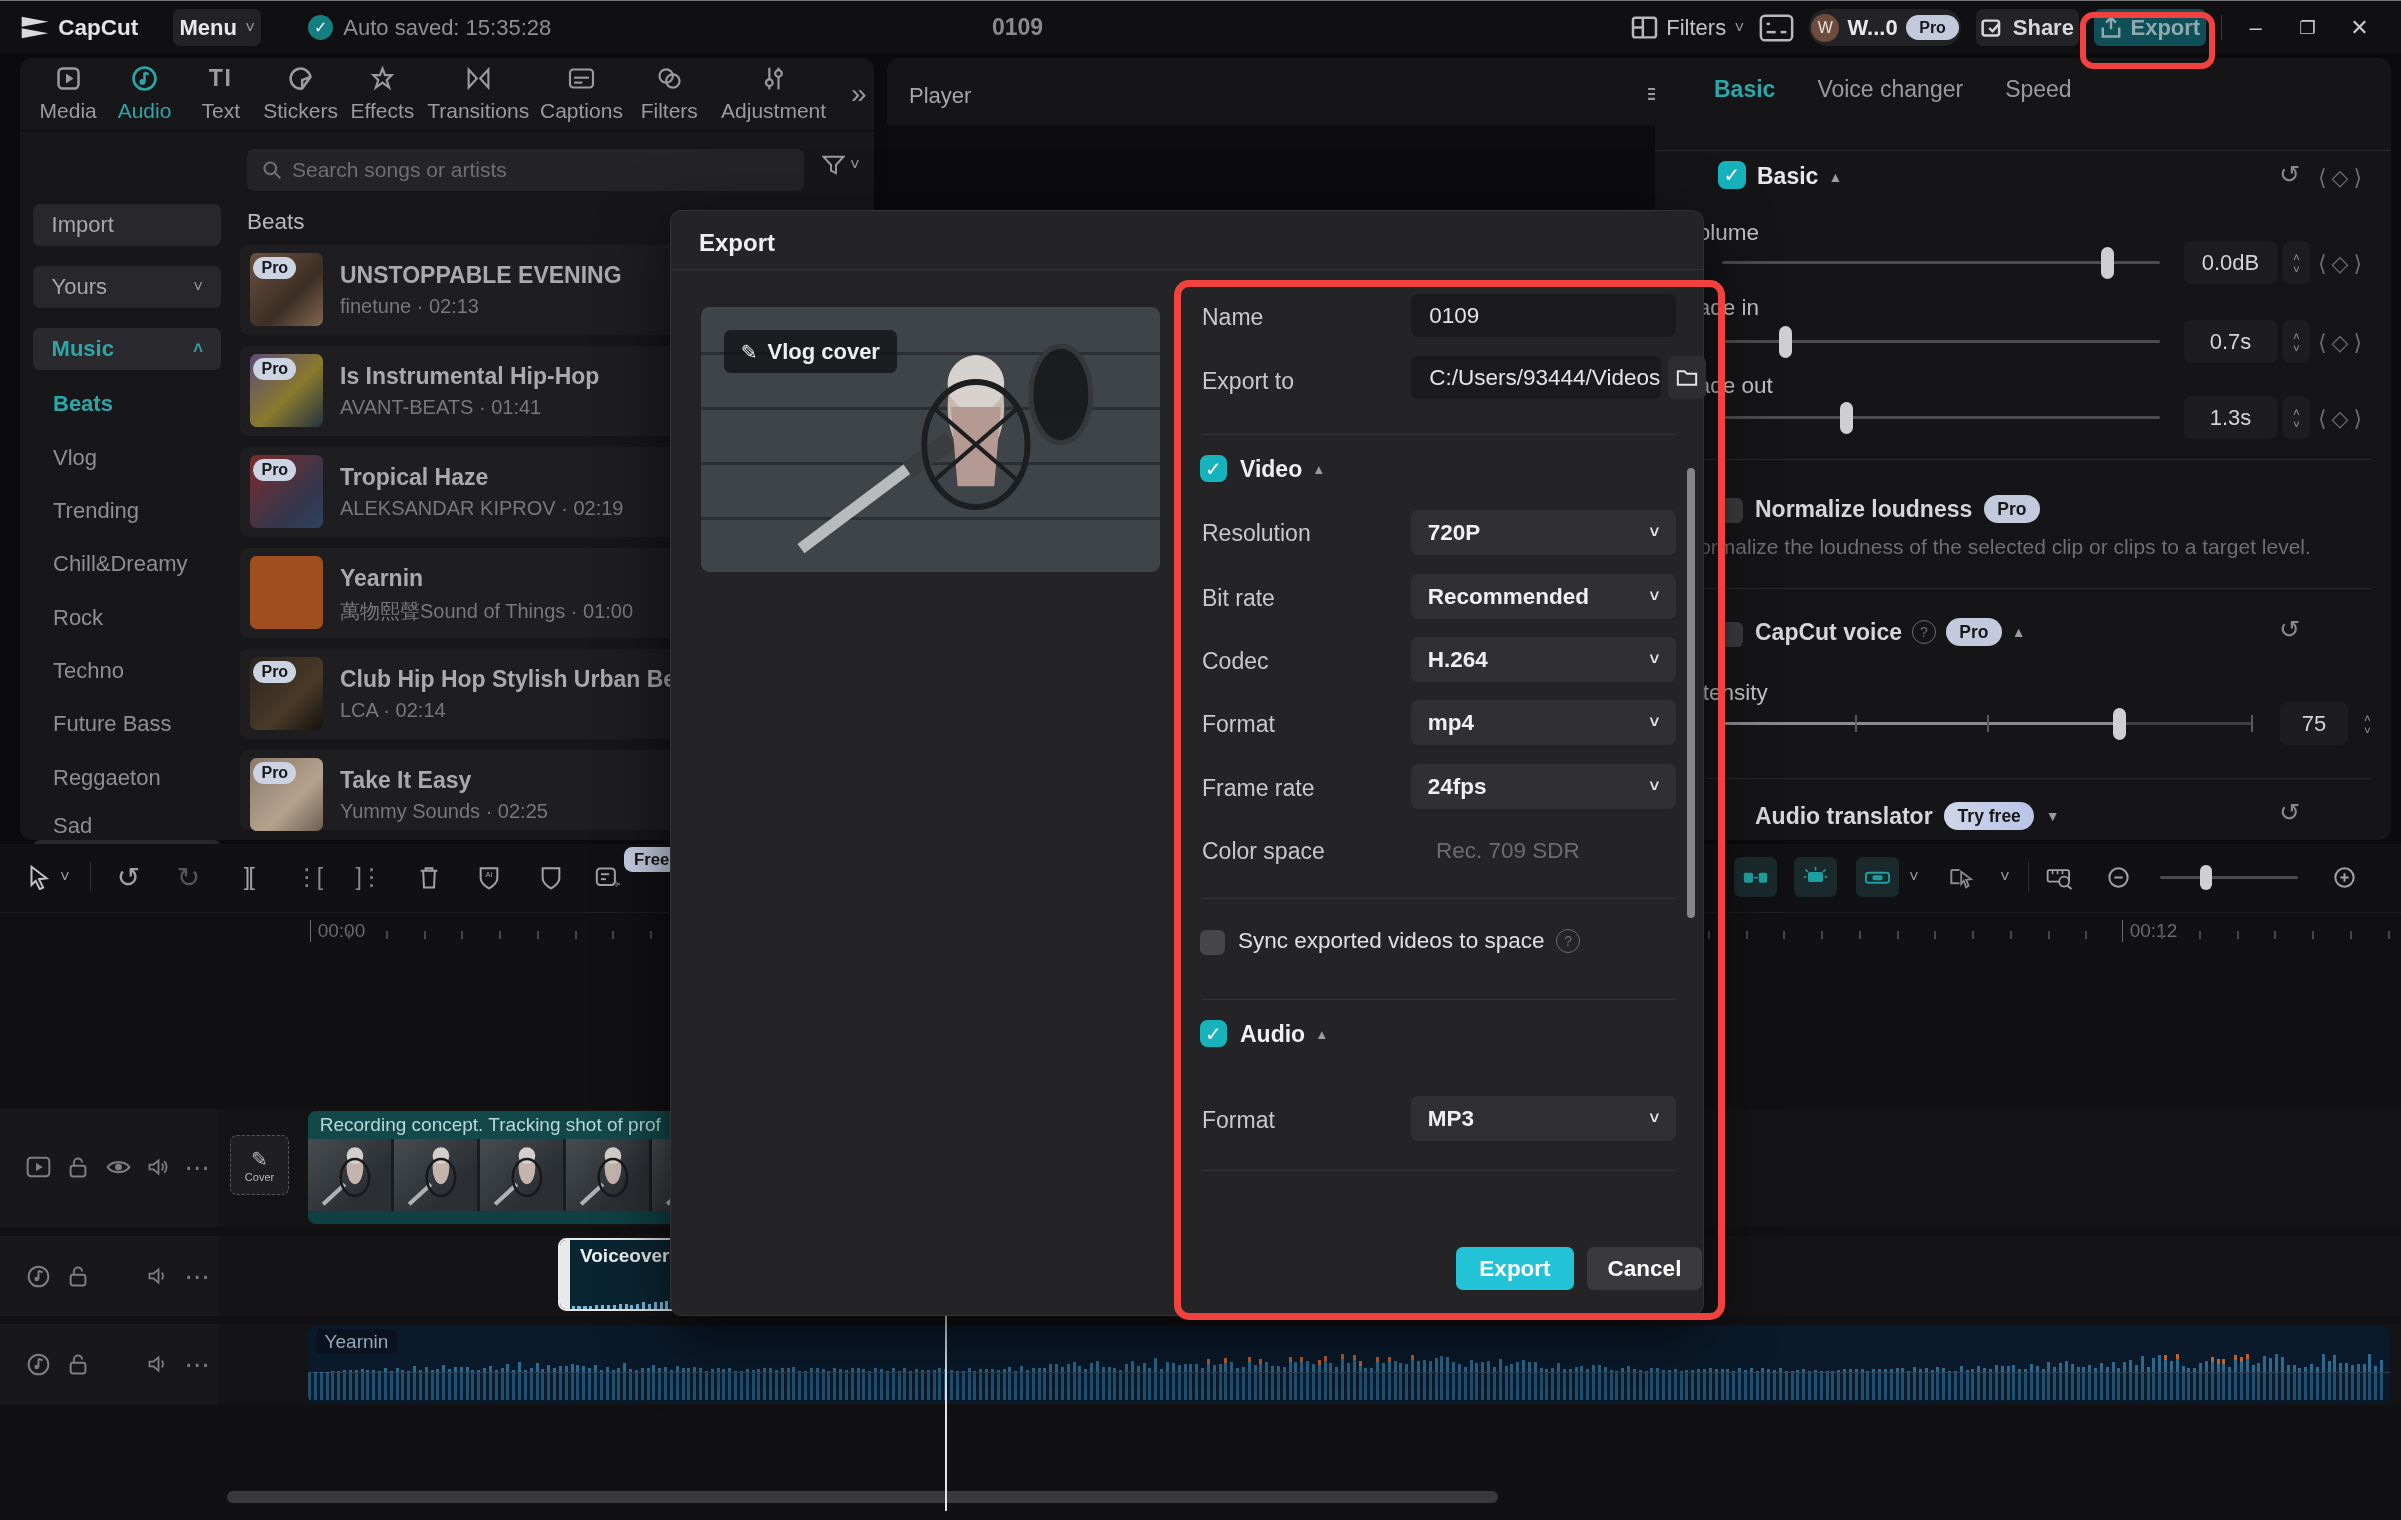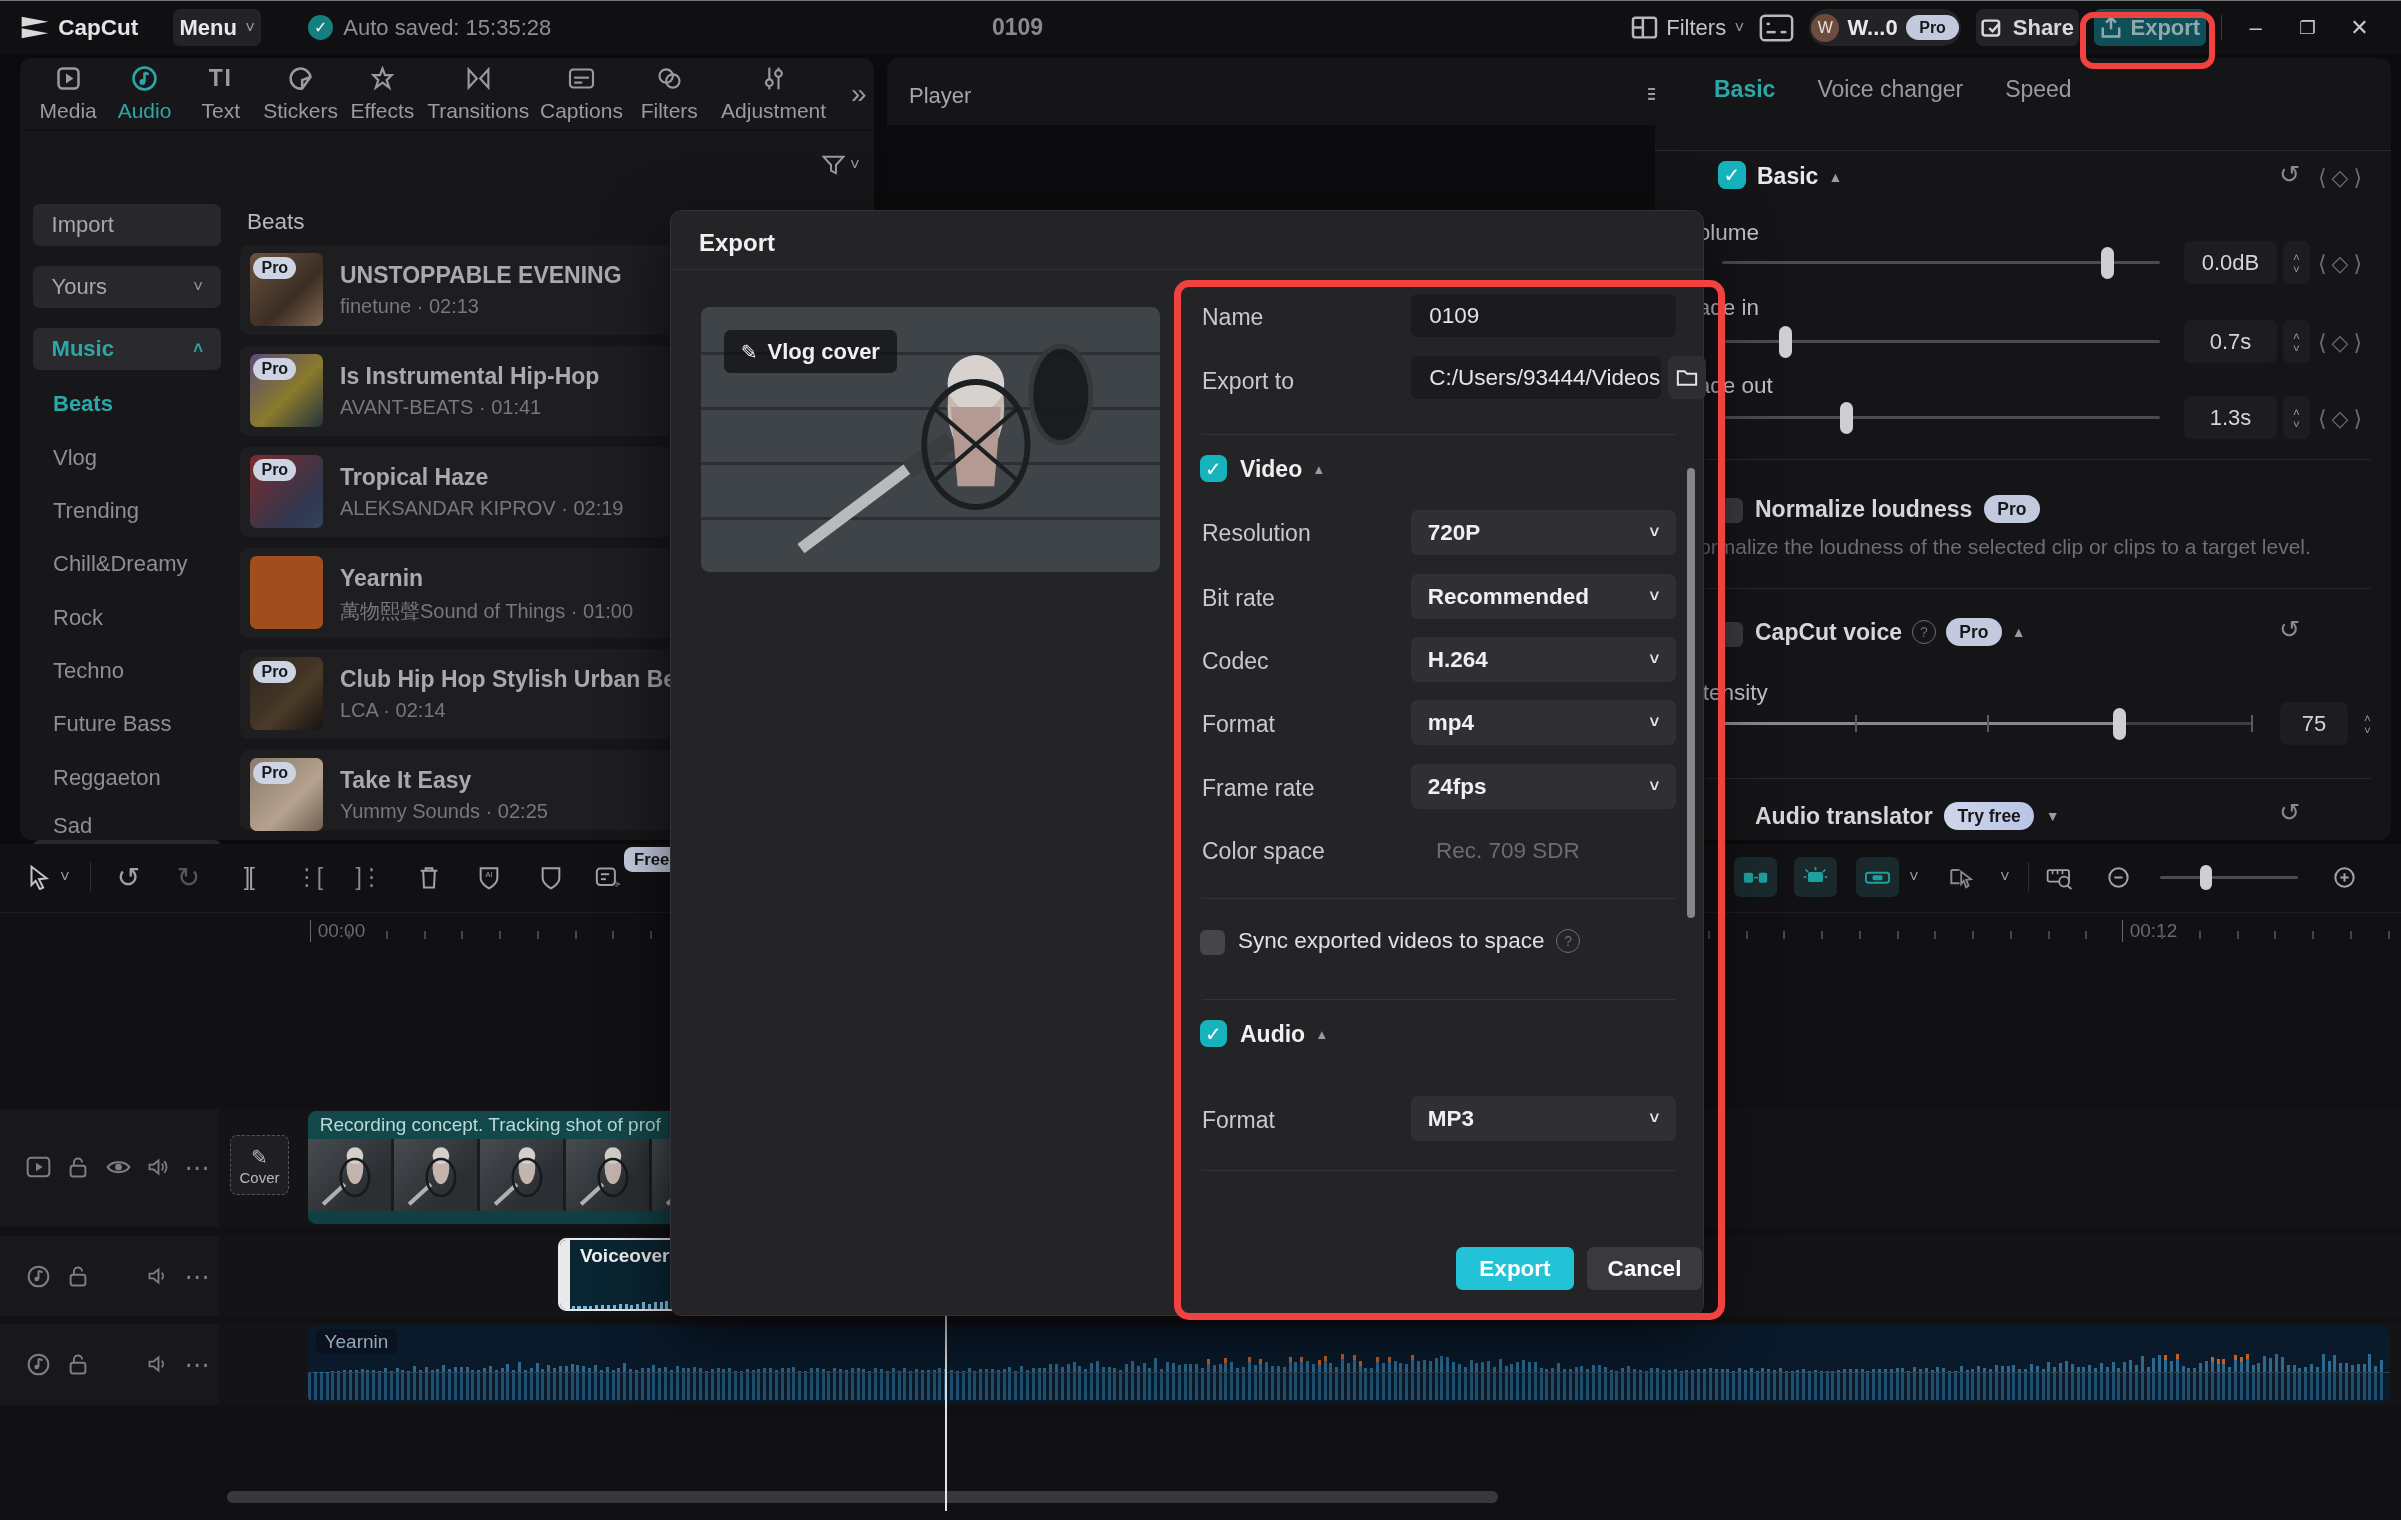--- a/index.html
+++ b/index.html
@@ -240,20 +240,27 @@
       <div class="side-item" style="top:580px;">Future Bass</div>
       <div class="side-item" style="top:634px;">Reggaeton</div>
       <div class="side-item" style="top:682px;">Sad</div>
       <div class="side-pill" style="top:709px;">
           <span>Sounds eff...</span>
           <span class="chev">˅</span>
         </div>
     </div>
 
     <div class="abs" style="left:0;top:73px;right:0;bottom:0;">
+      <div class="abs flex" style="left:227px;top:17.5px;width:557px;height:42px;background:#232328;border-radius:6.7px;padding:0 15px;gap:10px;box-sizing:border-box;">
+        <svg width="20" height="20" viewBox="0 0 24 24">
+            <circle cx="10" cy="10" r="7" fill="none" stroke="#6e6e73" stroke-width="2.6"></circle>
+            <line x1="15" y1="15" x2="22" y2="22" stroke="#6e6e73" stroke-width="2.6"></line>
+          </svg>
+        <span style="font-size:21px;color:#6e6e73;">Search songs or artists</span>
+      </div>
       <div class="abs flex" style="left:802px;top:23px;gap:5px;">
         <svg width="23" height="22" viewBox="0 0 28 26">
             <path d="M2 3 L26 3 L17 13 L17 23 L11 20 L11 13 Z" fill="none" stroke="#9a9a9f" stroke-width="2.4"></path>
           </svg>
         <span class="chev">˅</span>
       </div>
       <div class="abs" style="left:227px;top:78px;font-size:22.5px;color:#b9b9bd;">Beats</div>
 
       <div class="song" style="top:114px;">
         <div class="thumb" style="background:linear-gradient(135deg,#6b5140,#3c2e24 60%,#806750);">
@@ -582,21 +589,21 @@
         <div class="hicon" style="left:143px;top:43px;">
             <svg width="23" height="20" viewBox="0 0 28 24">
               <path d="M3 9 L8 9 L14 4 L14 20 L8 15 L3 15 Z" fill="none" stroke="#7e7e83" stroke-width="2.2"></path>
               <path d="M18 8 A6 6 0 0 1 18 16 M21 5 A10 10 0 0 1 21 19" fill="none" stroke="#7e7e83" stroke-width="2.2"></path>
             </svg>
           </div>
         <div class="hicon" style="left:182px;top:43px;font-size:25px;color:#7e7e83;">⋯</div>
       </div>
       <div class="abs" style="left:230px;top:26px;width:59px;height:60px;background:#1f1f22;border:1.7px dashed #56565a;border-radius:6.7px;display:flex;flex-direction:column;align-items:center;justify-content:center;color:#b9b9bd;box-sizing:border-box;">
         <span style="font-size:20px;">✎</span>
-        <span style="font-size:15px;">Cover</span>
+        <span style="font-size:11px;">Cover</span>
       </div>
       <div class="abs" style="left:308px;top:1.7px;width:1276px;height:113px;border-radius:8.3px;overflow:hidden;background:#2e3336;">
         <div class="flex ell" style="height:28px;background:rgba(18,74,77,0.95);color:#b9d8d8;font-size:19px;padding:0 11.7px;">Recording concept. Tracking shot of prof</div>
         <div id="videoThumbs" style="position:relative;height:72px;background:#23272a;">
             <div style="position: absolute; top: 0px; left: 0px; width: 83px; height: 72px; background: linear-gradient(135deg, rgb(71, 76, 80), rgb(43, 47, 51) 70%); border-right: 3.3px solid rgb(26, 29, 31);"><svg width="83" height="72" viewBox="0 0 99 86">
                 <line x1="18" y1="78" x2="44" y2="54" stroke="#aeb0b2" stroke-width="5"></line>
                 <ellipse cx="56" cy="34" rx="10" ry="20" fill="#c4b4ae"></ellipse>
                 <ellipse cx="56" cy="20" rx="10" ry="10" fill="#d5cfcb"></ellipse>
                 <ellipse cx="56" cy="46" rx="17" ry="22" fill="none" stroke="#17191b" stroke-width="3"></ellipse>
               </svg></div>

